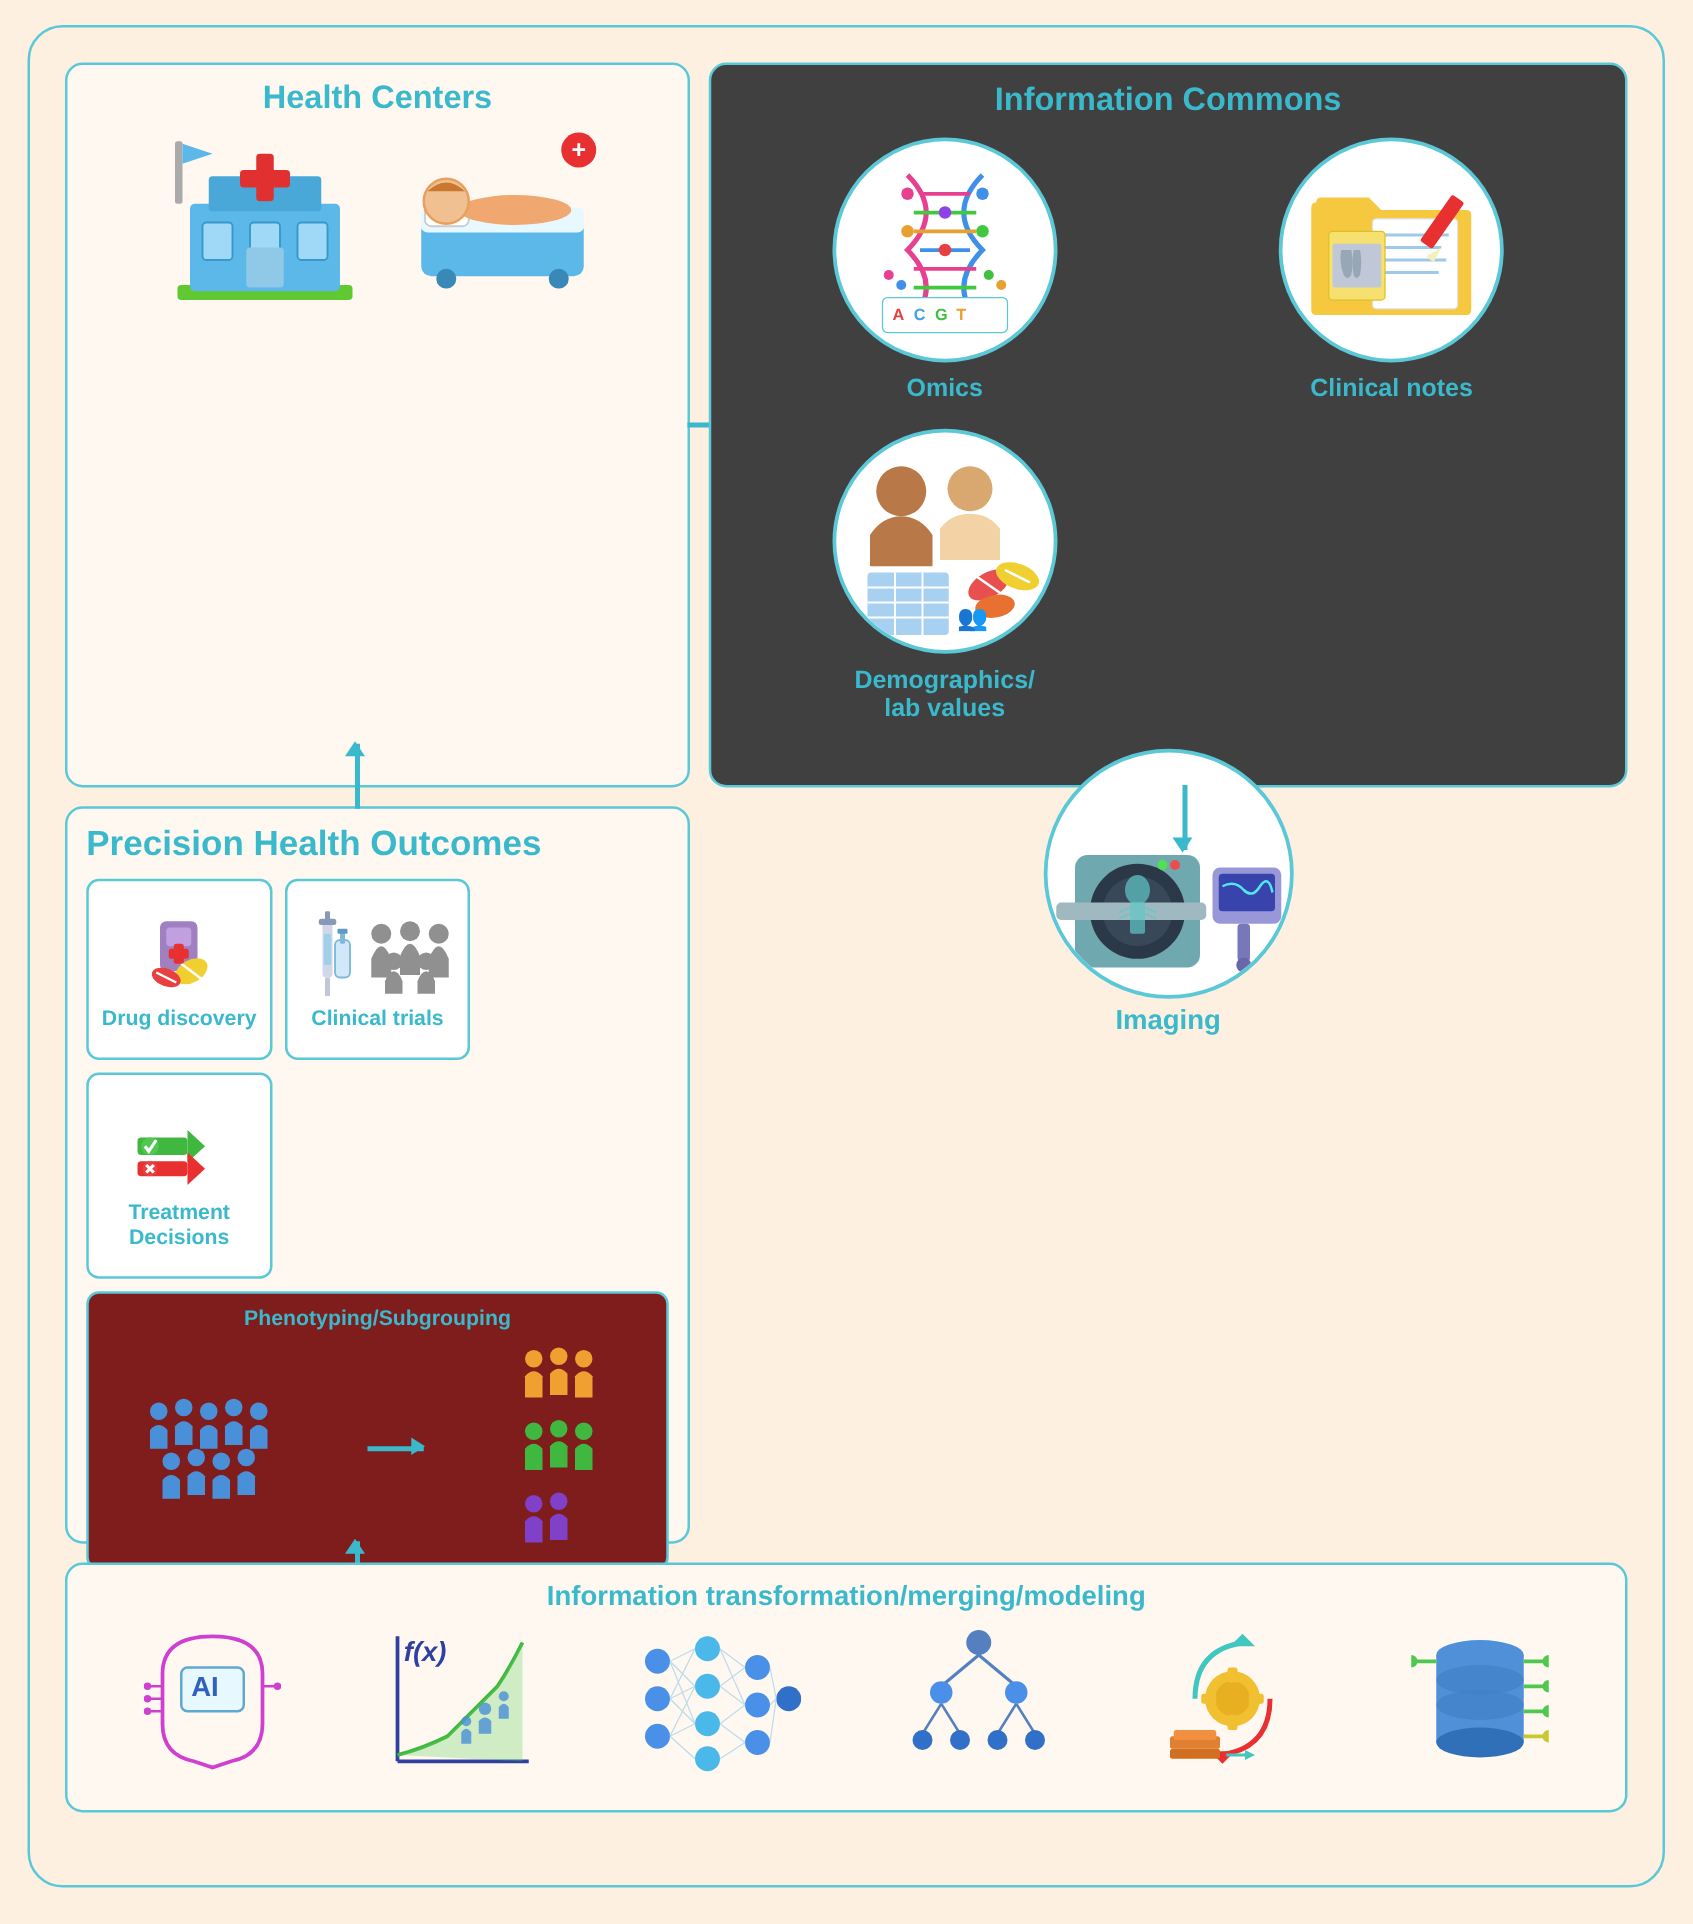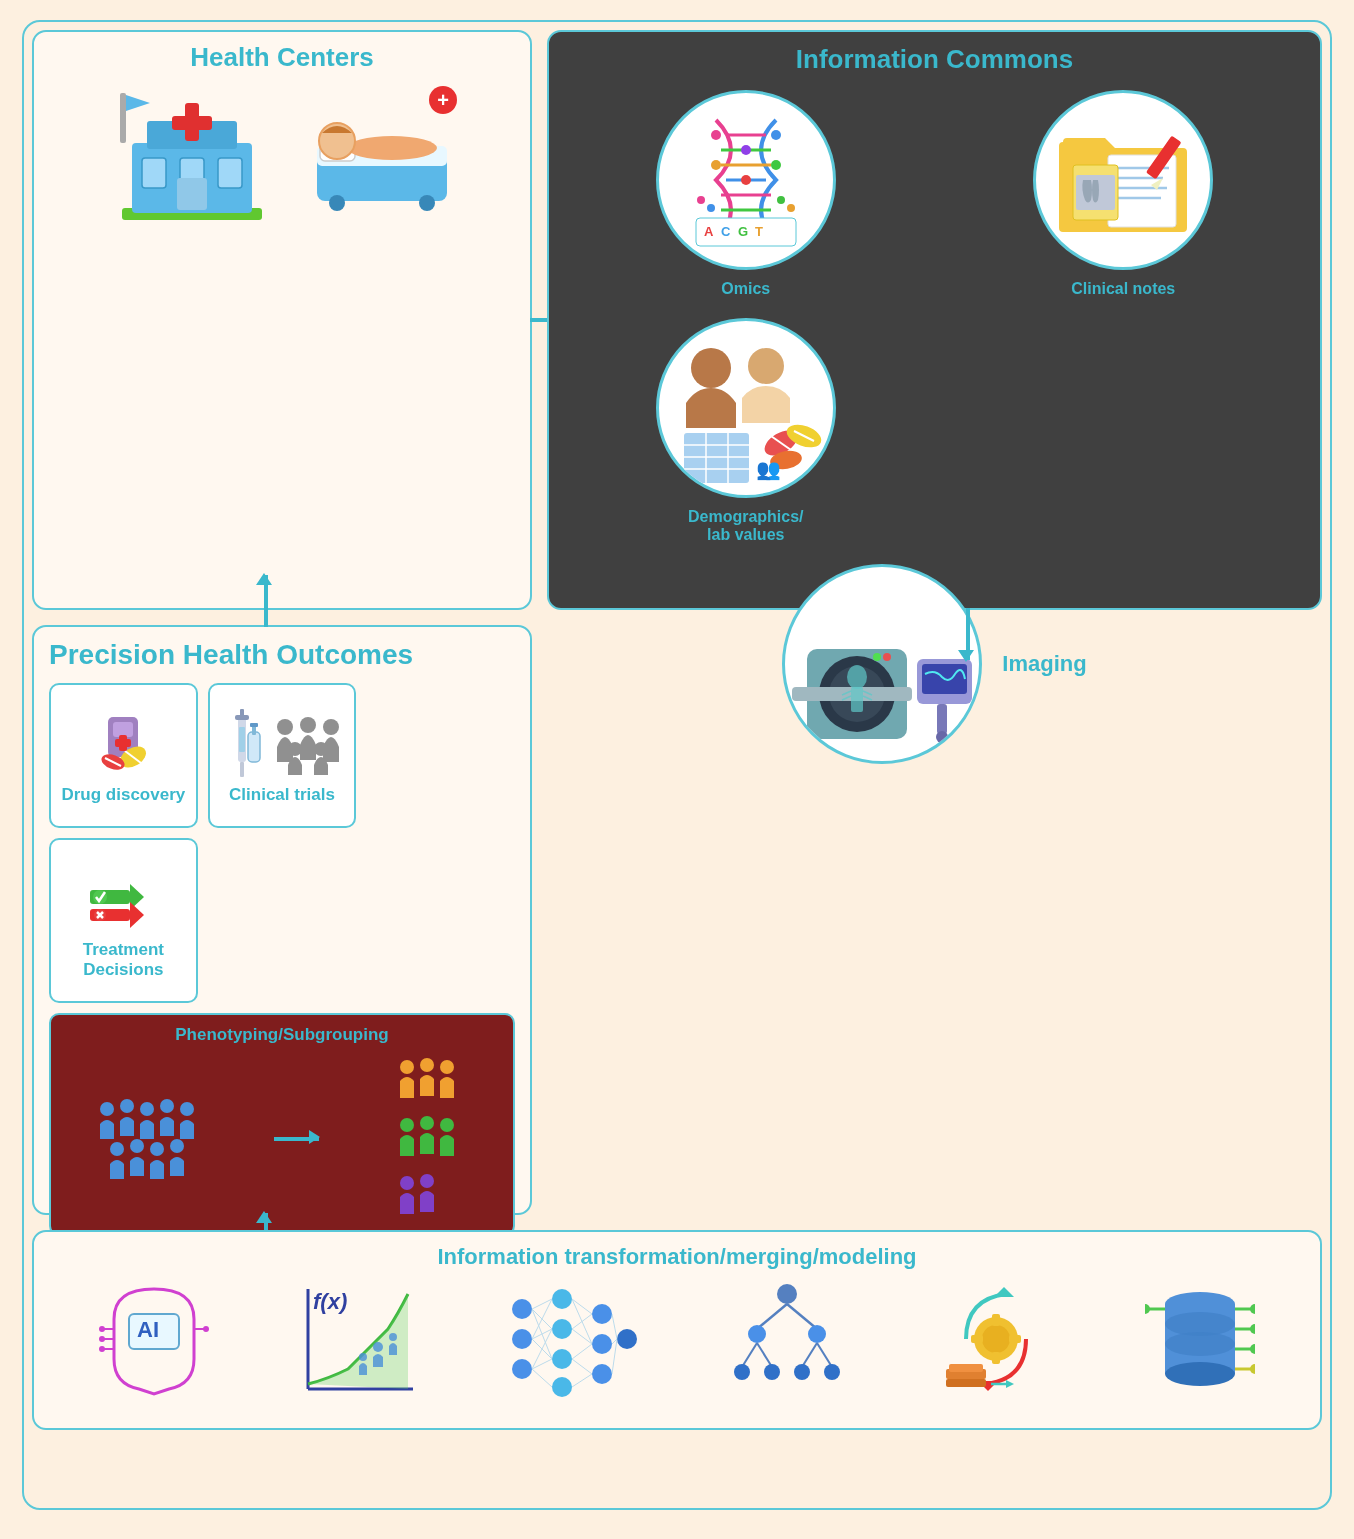--- a/index.html
+++ b/index.html
@@ -11,23 +11,23 @@
       position: relative;
       overflow: hidden;
     }
 
     .main-container {
       width: 1310px;
       height: 1490px;
       margin: 20px auto;
       background: #fdf0e0;
       border: 2px solid #5bc8d8;
-      border-radius: 18px;
+      border-radius: 28px;
       position: relative;
-      padding: 8px;
+      padding: 28px;
     }
 
     
     .top-section {
       display: flex;
       gap: 15px;
       height: 580px;
     }
 
     
@@ -91,21 +91,21 @@
       border: 3px solid #5bc8d8;
       display: flex;
       align-items: center;
       justify-content: center;
       background: #fff;
       overflow: hidden;
       flex-shrink: 0;
     }
     .ic-label {
       color: #3ab8cc;
-      font-size: 16px;
+      font-size: 20px;
       font-weight: 600;
       text-align: center;
     }
 
     
     .middle-section {
       margin-top: 15px;
       display: flex;
       gap: 15px;
       height: 590px;
@@ -354,21 +354,21 @@
               <line x1="40" y1="105" x2="40" y2="155" stroke="white" stroke-width="1.5"></line>
               <line x1="62" y1="105" x2="62" y2="155" stroke="white" stroke-width="1.5"></line>
 
               <text x="90" y="148" font-size="20" fill="#e85040">👥</text>
             </svg>
           </div>
           <div class="ic-label" style="white-space: pre-line; text-align: center;">Demographics/
 lab values</div>
         </div>
 
-        <div class="ic-item" style="grid-column: 1 / -1; flex-direction: row; justify-content: center; gap: 20px;">
+        <div class="ic-item" style="grid-column: 1 / -1; flex-direction: column; justify-content: center; gap: 4px;">
           <div class="ic-circle" style="width:200px; height:200px;">
             <svg width="190" height="190" viewBox="0 0 190 190">
 
               <rect x="20" y="80" width="100" height="90" rx="10" fill="#70a8b0"></rect>
 
               <circle cx="70" cy="125" r="38" fill="#2a3848"></circle>
               <circle cx="70" cy="125" r="28" fill="#384858"></circle>
 
               <rect x="5" y="118" width="120" height="14" rx="4" fill="#a0b8c0"></rect>
 

